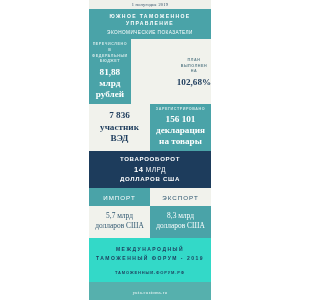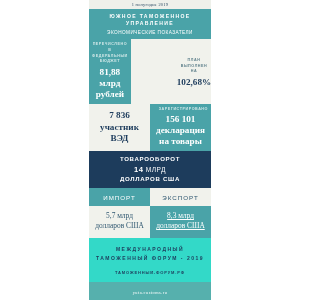--- a/index.html
+++ b/index.html
@@ -73,21 +73,21 @@
   .cell {
     flex: 1 1 50%;
     box-sizing: border-box;
     padding: 3px 3px 4px;
     text-align: center;
     display: flex;
     flex-direction: column;
     justify-content: center;
     position: relative;
   }
-  .cell.teal   { background: #4aa3a8; align-items: flex-end; }
+  .cell.teal   { background: #4aa3a8; }
   .cell.cream  { background: #f1f2ec; }
 
   .cap {
     font-size: 3.7px;
     font-weight: bold;
     letter-spacing: .55px;
     line-height: 1.5;
     text-transform: uppercase;
     margin-bottom: 2px;
   }
@@ -162,21 +162,21 @@
     flex: 1 1 50%;
     text-align: center;
     box-sizing: border-box;
     padding: 5px 2px 6px;
     font-family: "Liberation Serif", serif;
     font-size: 7.4px;
     line-height: 1.32;
     min-height: 32px;
   }
   .ie-body.cream { background: #f1f2ec; color: #2f5770; }
-  .ie-body.teal  { background: #4aa3a8; color: #ffffff; text-decoration: underline; }
+  .ie-body.teal  { background: #4aa3a8; color: #ffffff; }
 
   
   .forum {
     background: #33d9c8;
     text-align: center;
     padding: 7px 4px 7px;
     flex: 1 1 auto;
     display: flex;
     flex-direction: column;
     justify-content: center;

